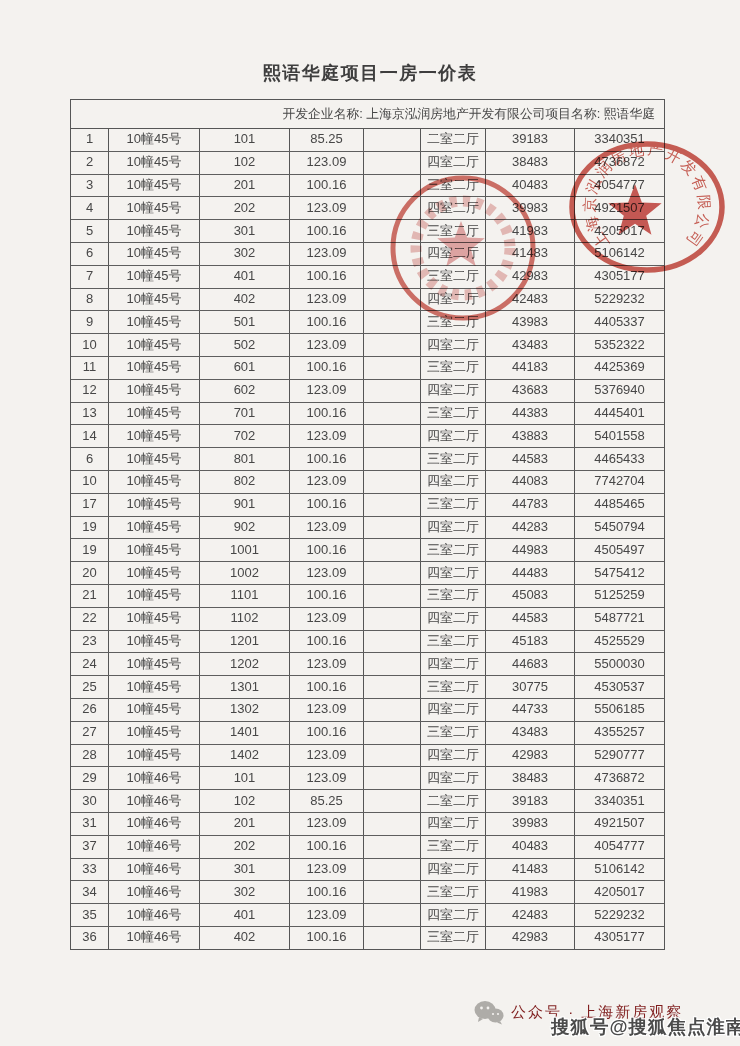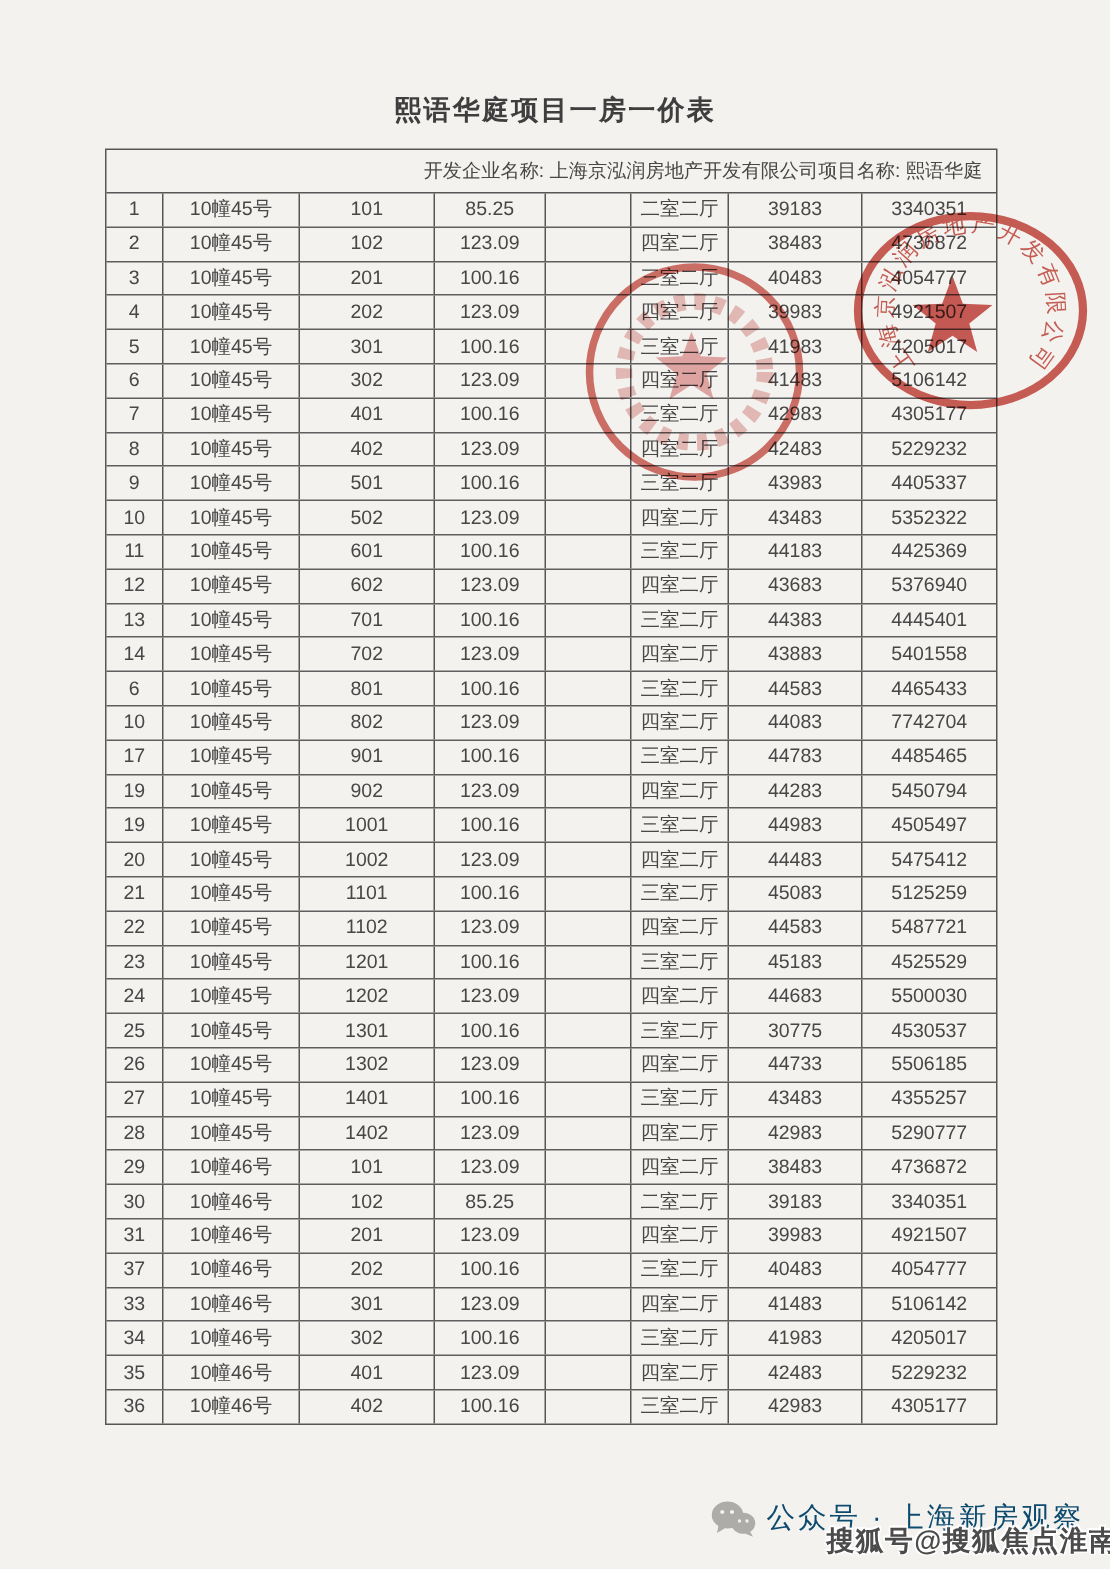--- a/index.html
+++ b/index.html
@@ -38,21 +38,21 @@
   .trow:last-child{border-bottom:none;}
   .cell{font-size:13px;}
   
   .stamp{position:absolute;mix-blend-mode:multiply;opacity:.85;pointer-events:none;}
   .stamp-left{left:389px;top:174px;opacity:.75;}
   .stamp-right{left:567px;top:140px;}
   
   .footer-pub{
     position:absolute;left:474px;top:999px;height:26px;
     display:flex;align-items:center;gap:7px;
-    color:#0c4a6e;font-size:19px;letter-spacing:2px;white-space:nowrap;
+    color:#7f1d1d;font-size:15px;letter-spacing:2px;white-space:nowrap;
   }
   .sohu-watermark{
     position:absolute;left:551px;top:1014px;
     font-size:18.5px;font-weight:700;letter-spacing:1px;color:#4b4b4b;
     text-shadow:-1px -1px 0 #fff,1px -1px 0 #fff,-1px 1px 0 #fff,1px 1px 0 #fff,0 0 3px #fff;
     white-space:nowrap;
   }
 </style>
 </head>
 <body>

